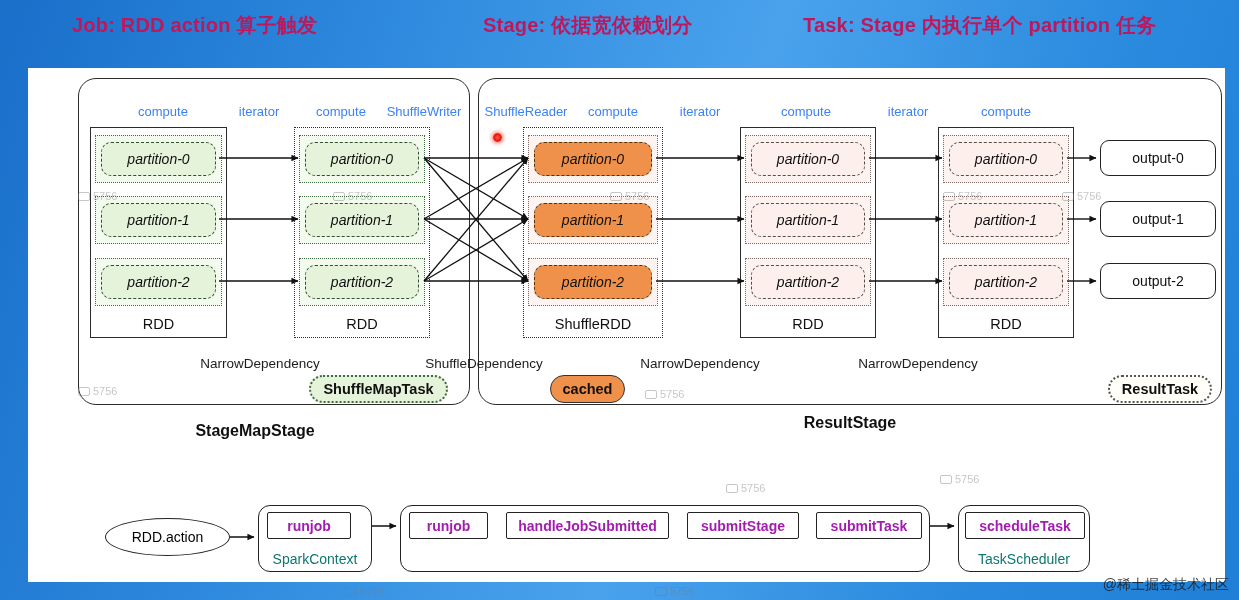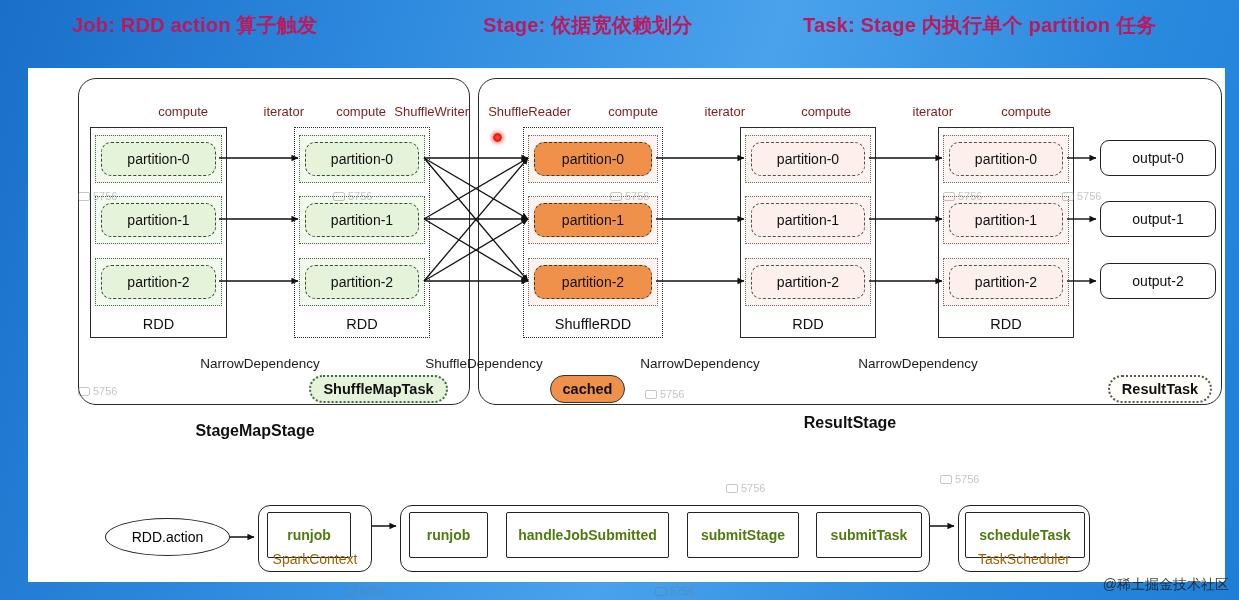--- a/index.html
+++ b/index.html
@@ -5,48 +5,48 @@
   * { margin:0; padding:0; box-sizing:border-box; }
   html,body { width:1239px; height:600px; }
   body {
     position:relative; overflow:hidden;
     font-family:"Liberation Sans","DejaVu Sans",sans-serif;
     background:linear-gradient(108deg,#1a6fc9 0%,#2e8ade 28%,#4aa2ec 55%,#2a8ade 80%,#1f7fd6 100%);
   }
   .hdr-label { position:absolute; top:12px; color:#be185d; font-size:20px; font-weight:600; white-space:nowrap; letter-spacing:.2px; }
   .panel { position:absolute; left:28px; top:68px; width:1197px; height:514px; background:#fff; }
   .stage-box { position:absolute; top:10px; height:327px; border:1.5px solid #2b2b2b; border-radius:18px; background:#fff; }
-  .col-label { position:absolute; top:36px; height:16px; width:90px; font-size:13px; color:#7f1d1d; text-align:right; white-space:nowrap; }
+  .col-label { position:absolute; top:36px; height:16px; width:90px; font-size:13px; color:#3b82f6; text-align:center; white-space:nowrap; }
   .col { position:absolute; top:59px; height:211px; background:#fff; }
   .col.solid { border:1.5px solid #2b2b2b; }
   .col.dotted { border:1.8px dotted #2b2b2b; }
-  .slot { position:absolute; left:4px; right:4px; height:48px; border:1.6px dotted #4c6b4c; }
+  .slot { position:absolute; left:4px; right:4px; height:48px; border:1.6px dotted #4c6b4c;font-style:italic; }
   .slot.green { background:#f3faee; border-color:#3f6b3f; }
   .slot.pink { background:#fdf4f1; border-color:#7d6a62; }
   .pill { position:absolute; left:5px; right:5px; top:6px; bottom:6px; border:1.6px dashed #2b2b2b; border-radius:10px;
           display:flex; align-items:center; justify-content:center; font-size:14px; color:#101010; background:#fff; }
   .pill.green { background:#e5f3da; border-color:#2f4f2f; }
   .pill.orange { background:#f0914b; border-color:#4c3316; }
   .pill.pink { background:#fcefec; border-color:#5c4a44; }
   .rdd-name { position:absolute; bottom:5px; left:0; right:0; text-align:center; font-size:14.5px; color:#101010; }
   .outbox { position:absolute; left:1072px; width:116px; height:36px; border:1.6px solid #222; border-radius:9px; background:#fff;
             display:flex; align-items:center; justify-content:center; font-size:14px; color:#101010; }
   .dep-label { position:absolute; top:288px; width:170px; text-align:center; font-size:13.5px; color:#1c1c1c; white-space:nowrap; }
   .badge { position:absolute; top:307px; height:28px; display:flex; align-items:center; justify-content:center;
            font-weight:bold; font-size:14.5px; border-radius:15px; color:#101010; }
   .badge.smt { border:2px dotted #3f6b3f; background:#e5f3da; }
   .badge.cached { border:1.6px solid #333; background:#f0914b; }
   .badge.rt { border:2px dotted #555; background:#fffef9; }
   .stage-name { position:absolute; font-weight:bold; font-size:16px; color:#101010; width:200px; text-align:center; }
   .flow-ellipse { position:absolute; left:77px; top:450px; width:125px; height:38px; border:1.6px solid #222; border-radius:50%;
                   display:flex; align-items:center; justify-content:center; font-weight:normal; font-size:14px; background:#fff; }
   .flow-box { position:absolute; top:437px; height:67px; border:1.6px solid #222; border-radius:12px; background:#fff; }
-  .method { position:absolute; top:6px; height:46px; border:1.5px solid #222; background:#fff; border-radius:2px;
-            display:flex; align-items:center; justify-content:center; font-weight:bold; font-size:14px; color:#4d7c0f; white-space:nowrap; }
-  .flow-label { position:absolute; bottom:4px; left:0; right:0; text-align:center; font-size:14px; color:#a16207;margin-top:32px; }
+  .method { position:absolute; top:6px; height:27px; border:1.5px solid #222; background:#fff; border-radius:2px;
+            display:flex; align-items:center; justify-content:center; font-weight:bold; font-size:14px; color:#a21caf; white-space:nowrap; }
+  .flow-label { position:absolute; bottom:4px; left:0; right:0; text-align:center; font-size:14px; color:#0f766e;margin-top:32px; }
   .arrows { position:absolute; left:0; top:0; pointer-events:none; }
   .wm { position:absolute; color:#787878; opacity:.42; font-size:11px; display:flex; align-items:center; gap:3px; }
   .wm-icon { width:12px; height:9px; border:1.3px solid currentColor; border-radius:2px; display:inline-block; }
   .credit { position:absolute; right:10px; top:576px; font-size:14px; color:rgba(25,25,25,.82); }
   .laser { position:absolute; left:465px; top:65px; width:9px; height:9px; border-radius:50%;
            background:radial-gradient(circle,#ff5a4f 0%,#e81000 60%,rgba(232,16,0,0) 100%);
            box-shadow:0 0 4px 1px rgba(255,60,40,.8); }
 </style>
 </head>
 <body>

